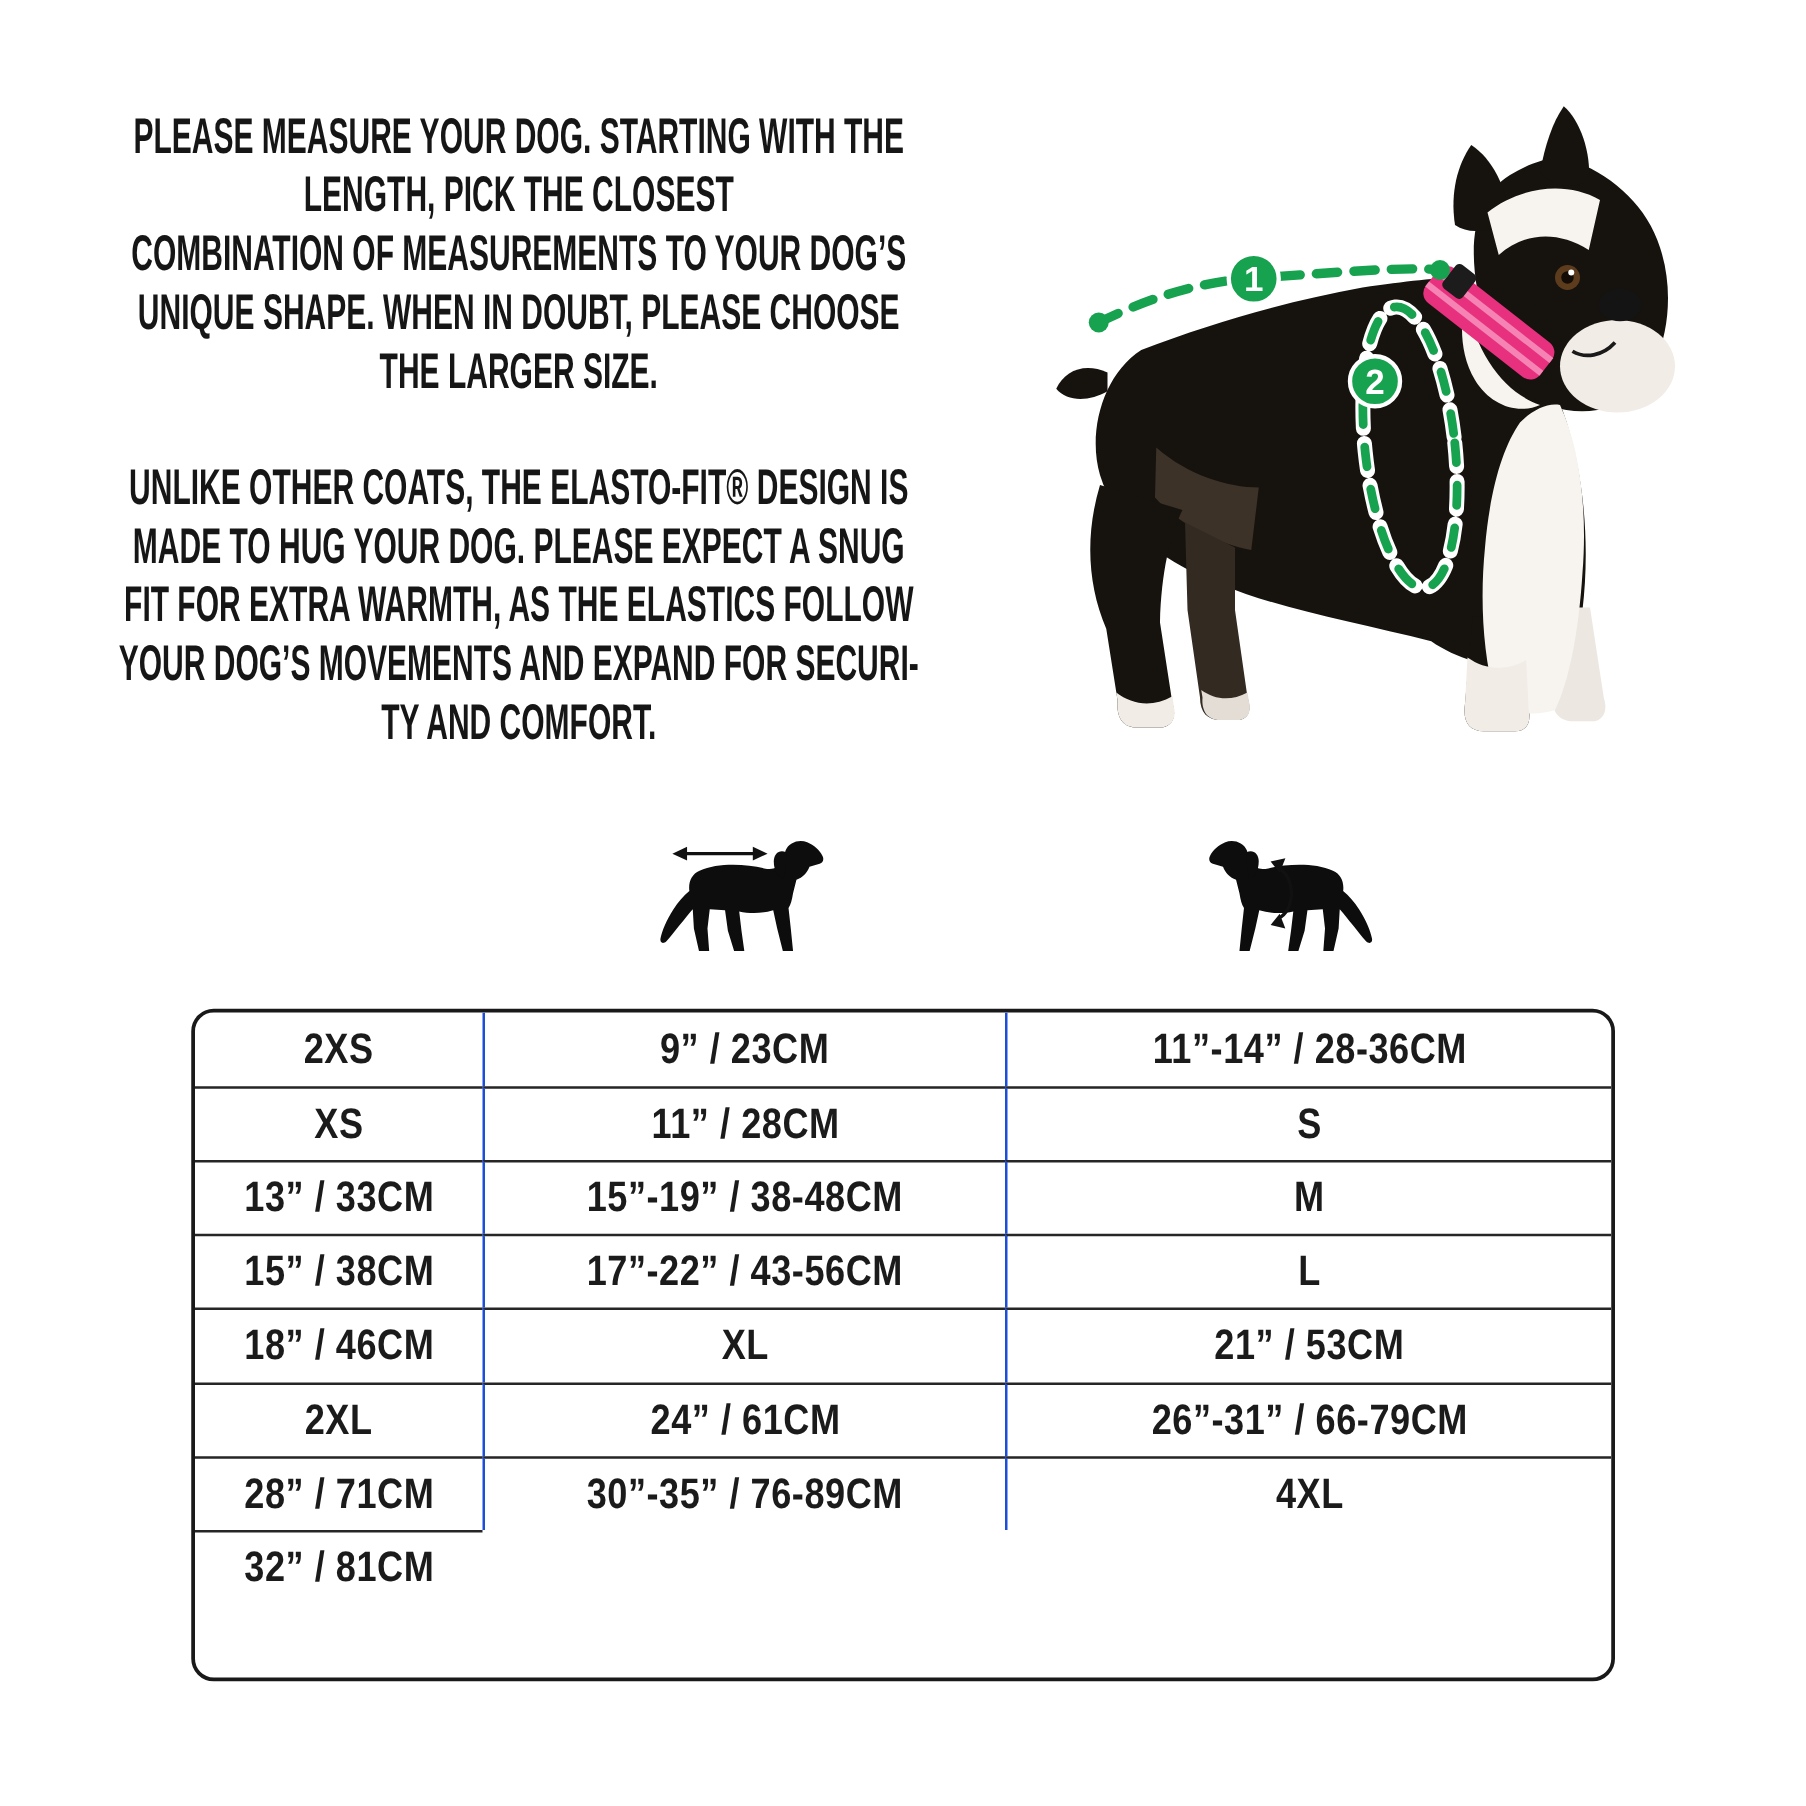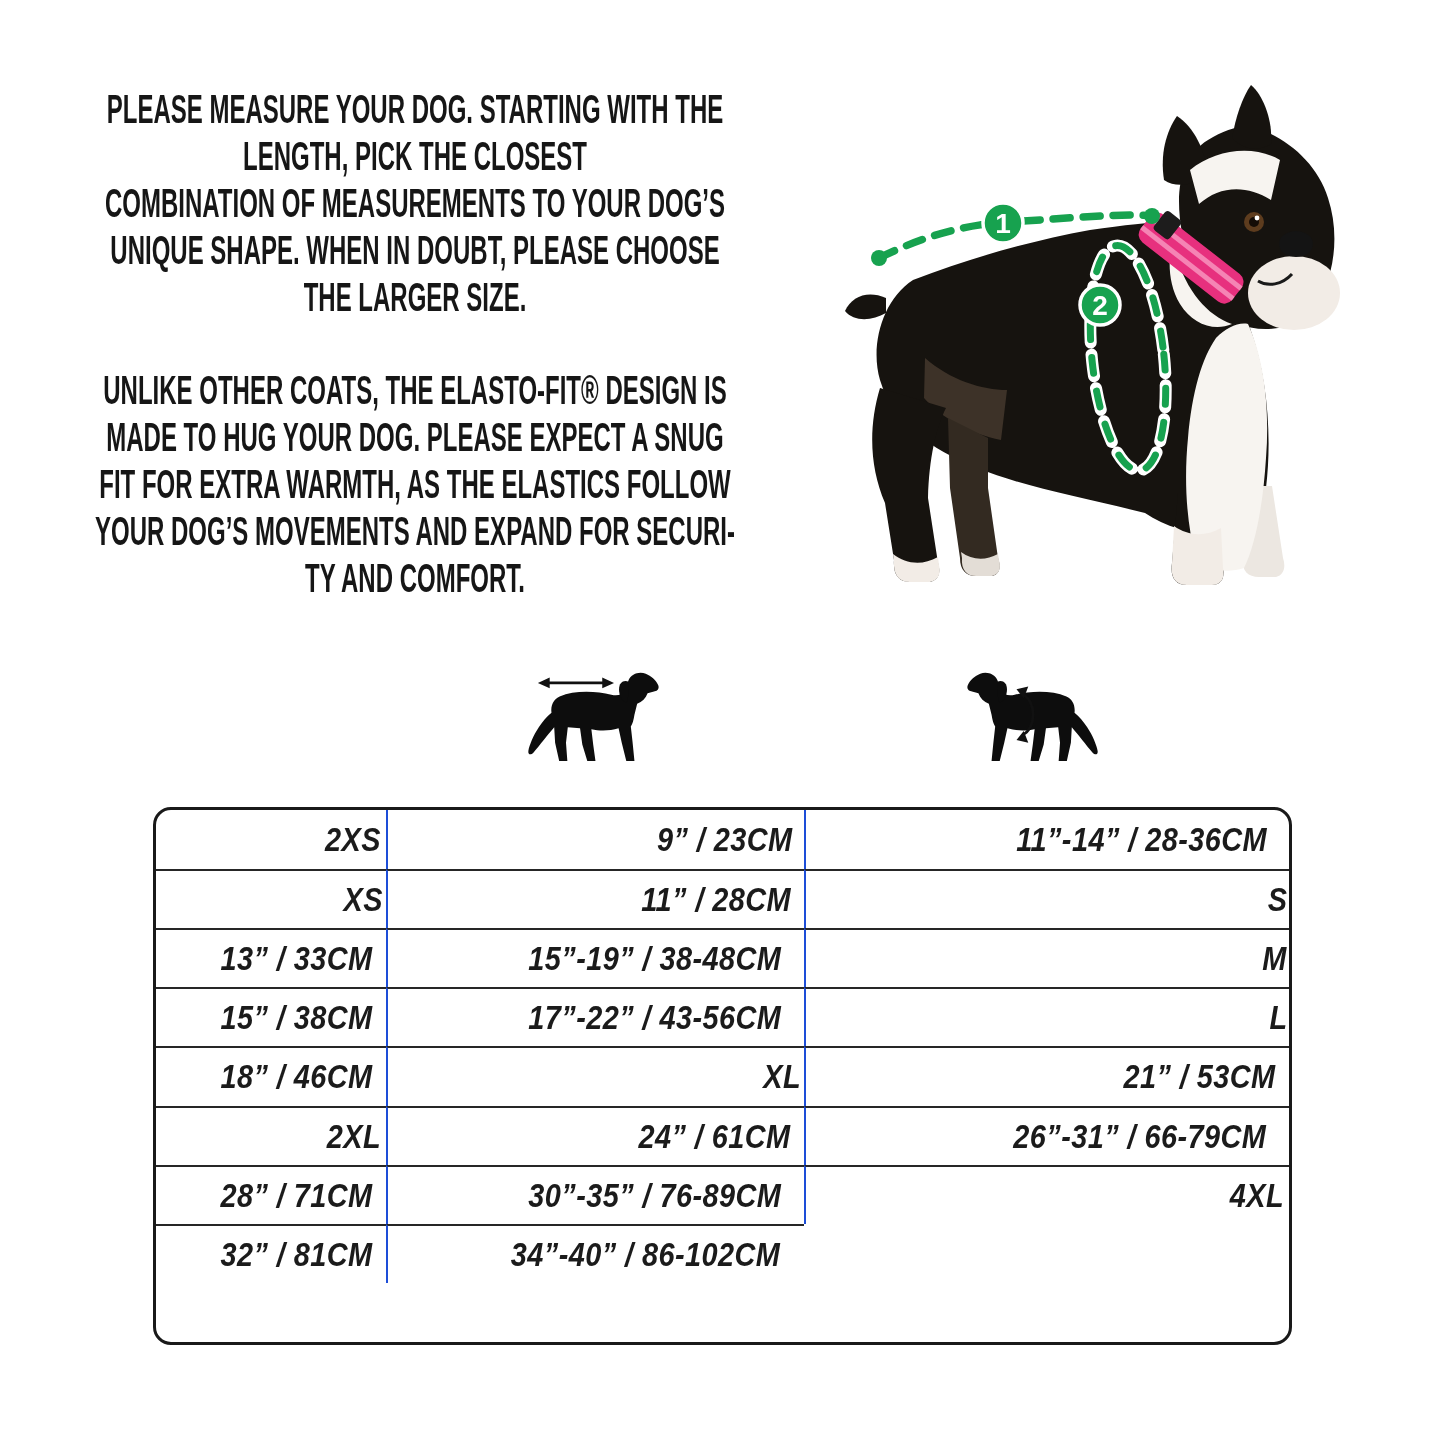--- a/index.html
+++ b/index.html
@@ -27,23 +27,23 @@
   .sil.girth{left:963px;top:670px;}
 
   
   .size-table{
     position:absolute;left:153px;top:807px;width:1139px;height:538px;
     box-sizing:border-box;border:3px solid #191919;border-radius:18px;
     display:grid;grid-template-columns:230px 418px 1fr;
     grid-template-rows:repeat(9,1fr);overflow:hidden;background:#fff;
   }
   .cell{
-    display:flex;align-items:center;justify-content:flex-end;
+    display:flex;align-items:center;justify-content:center;
     border-top:2px solid #262626;
-    font-size:34px;font-weight:bold;color:#1b1b1b;font-style:italic;
+    font-size:34px;font-weight:bold;color:#1b1b1b;
   }
   .cell:nth-child(-n+3){border-top:none;}
   .cell:nth-child(3n+2),.cell:nth-child(3n){border-left:2px solid #1d4ed8;}
   .cell .t{display:inline-block;transform:scaleX(0.85);white-space:nowrap;letter-spacing:0.5px;}
 </style>
 </head>
 <body>
 
 <div class="intro">
   <div class="para">
@@ -286,16 +286,13 @@
   <div class="cell">
       <span class="t">30”-35” / 76-89CM</span>
     </div>
 
   <div class="cell">
       <span class="t">4XL</span>
     </div>
   <div class="cell">
       <span class="t">32” / 81CM</span>
     </div>
-  <div class="cell">
-      <span class="t">34”-40” / 86-102CM</span>
-    </div>
 </div>
 
 </body></html>

